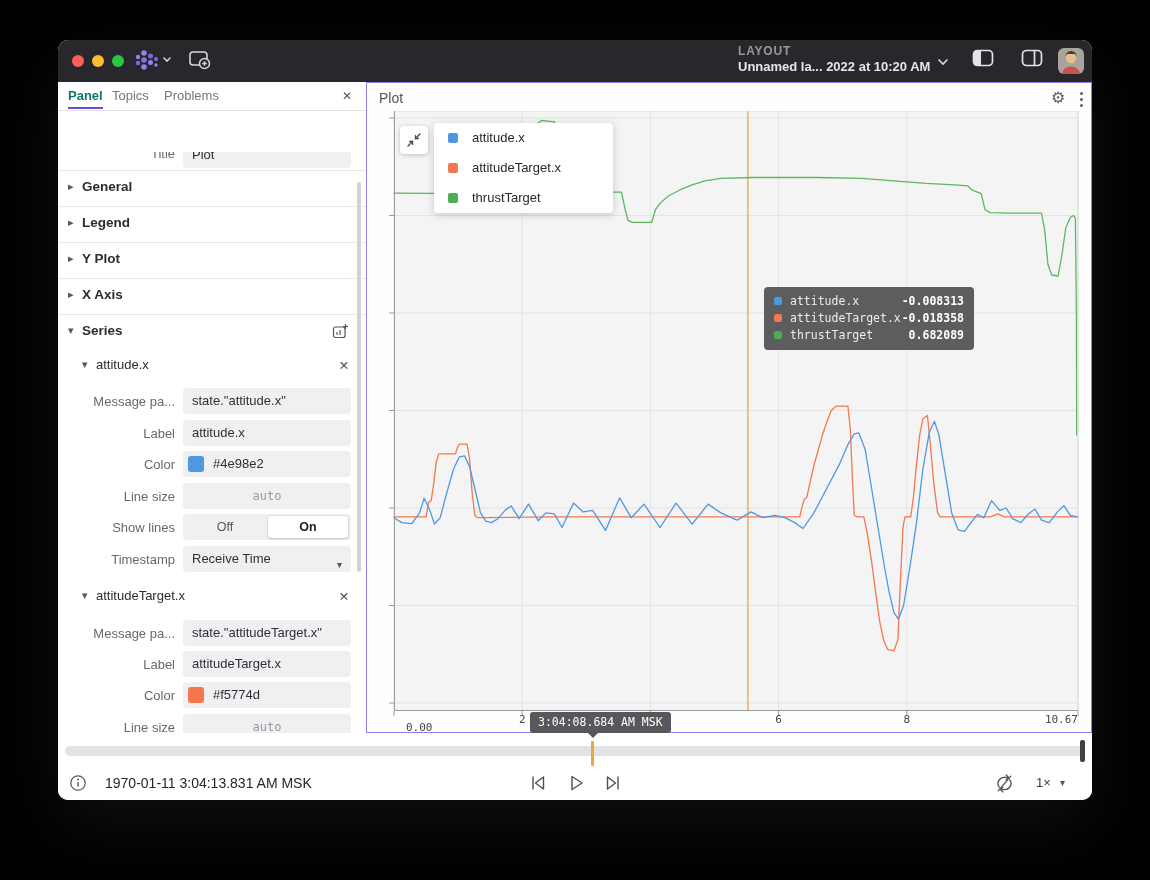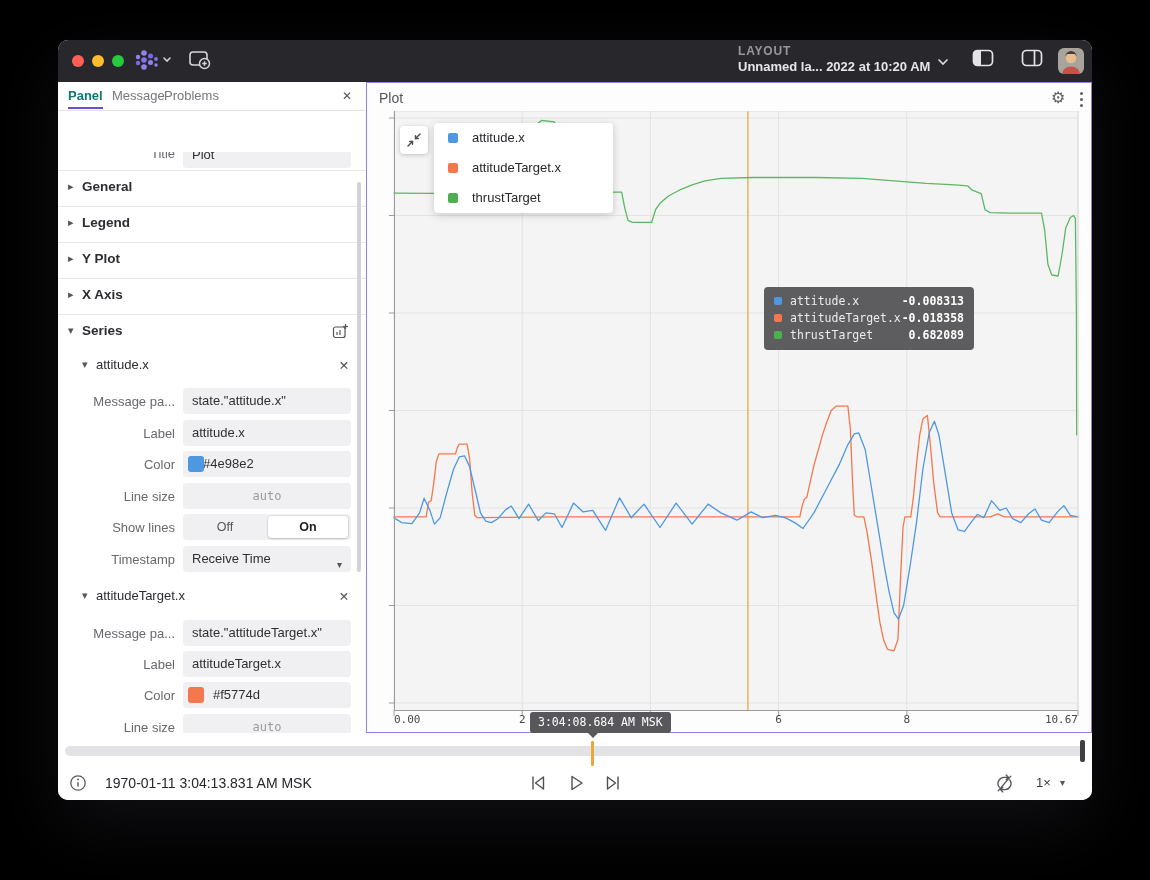--- a/index.html
+++ b/index.html
@@ -150,21 +150,21 @@
         <circle cx="13" cy="10" r="5.2" fill="#e8bd92"></circle>
         <path d="M7.5 8.5 a5.5 5.5 0 0 1 11 0 l-1.5 -2.5 h-8 z" fill="#4a3a30"></path>
         <path d="M4 26 a9 7.5 0 0 1 18 0 z" fill="#c6524a"></path>
       </svg>
     </div>
   </div>
 
   <div class="sidebar">
     <div class="tabbar">
       <div class="tab active" style="left:10px;">Panel</div>
-      <div class="tab" style="left:54px;">Message</div>
+      <div class="tab" style="left:54px;">Topics</div>
       <div class="tab" style="left:106px;">Problems</div>
       <div class="sb-close"><span>✕</span></div>
     </div>
 
     <div class="sb-content">
 
       <div class="frow" style="top:-10px;">
         <span class="flabel" style="top:4px;">Title</span>
         <div class="finput"><span>Plot</span></div>
       </div>
@@ -210,21 +210,21 @@
       <div class="frow" style="top:236px;">
         <span class="flabel">Message pa...</span>
         <div class="finput"><span>state."attitude.x"</span></div>
       </div>
       <div class="frow" style="top:268px;">
         <span class="flabel">Label</span>
         <div class="finput"><span>attitude.x</span></div>
       </div>
       <div class="frow" style="top:299px;">
         <span class="flabel">Color</span>
-        <div class="finput" style="padding-left:20px;">
+        <div class="finput" style="padding-left:30px;">
           <span class="swatch" style="background-color: rgb(78, 152, 226);"></span>
           <span>#4e98e2</span>
         </div>
       </div>
       <div class="frow" style="top:331px;">
         <span class="flabel">Line size</span>
         <div class="finput autoval mono"><span>auto</span></div>
       </div>
       <div class="frow" style="top:362px;">
         <span class="flabel">Show lines</span>
@@ -313,21 +313,21 @@
         <line x1="-5" y1="494.5" x2="0" y2="494.5" stroke="#9b9b9f"></line>
         <line x1="-5" y1="592.0" x2="0" y2="592.0" stroke="#9b9b9f"></line>
         <line x1="0.0" y1="600" x2="0.0" y2="605" stroke="#9b9b9f"></line>
         <line x1="128.2" y1="600" x2="128.2" y2="605" stroke="#9b9b9f"></line>
         <line x1="256.4" y1="600" x2="256.4" y2="605" stroke="#9b9b9f"></line>
         <line x1="384.6" y1="600" x2="384.6" y2="605" stroke="#9b9b9f"></line>
         <line x1="512.8" y1="600" x2="512.8" y2="605" stroke="#9b9b9f"></line>
         <line x1="684.0" y1="600" x2="684.0" y2="605" stroke="#9b9b9f"></line>
       </svg>
     <div class="xlabels">
-        <div class="xtick" style="left: 0px;">0.00</div>
+        <div class="xtick" style="left: 12px; margin-top: 8px;">0.00</div>
         <div class="xtick" style="left: 128.21px; transform: translateX(-50%);">2</div>
         <div class="xtick" style="left: 256.42px; transform: translateX(-50%);">4</div>
         <div class="xtick" style="left: 384.63px; transform: translateX(-50%);">6</div>
         <div class="xtick" style="left: 512.84px; transform: translateX(-50%);">8</div>
         <div class="xtick" style="right: 0px;">10.67</div>
       </div>
 
     <div class="collapse-btn">
       <svg width="14" height="14" viewBox="0 0 14 14" style="margin:7px;">
         <g fill="none" stroke="#4a4a4f" stroke-width="1.4" stroke-linecap="round">

